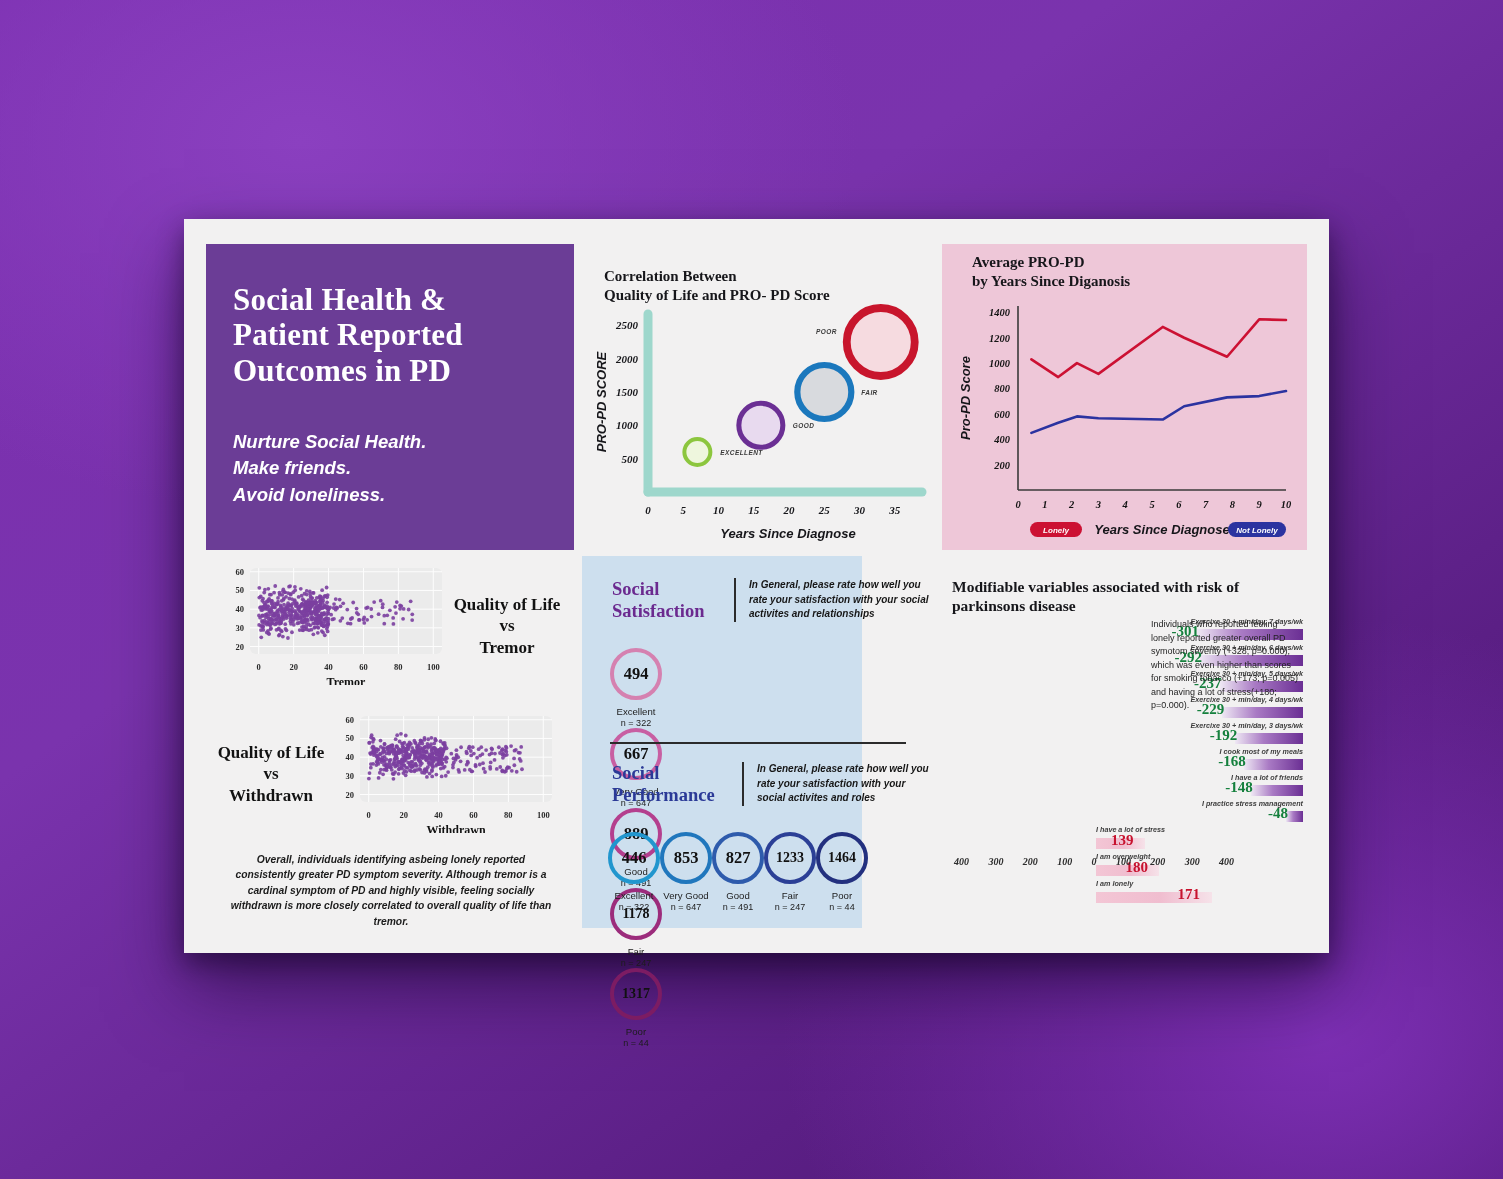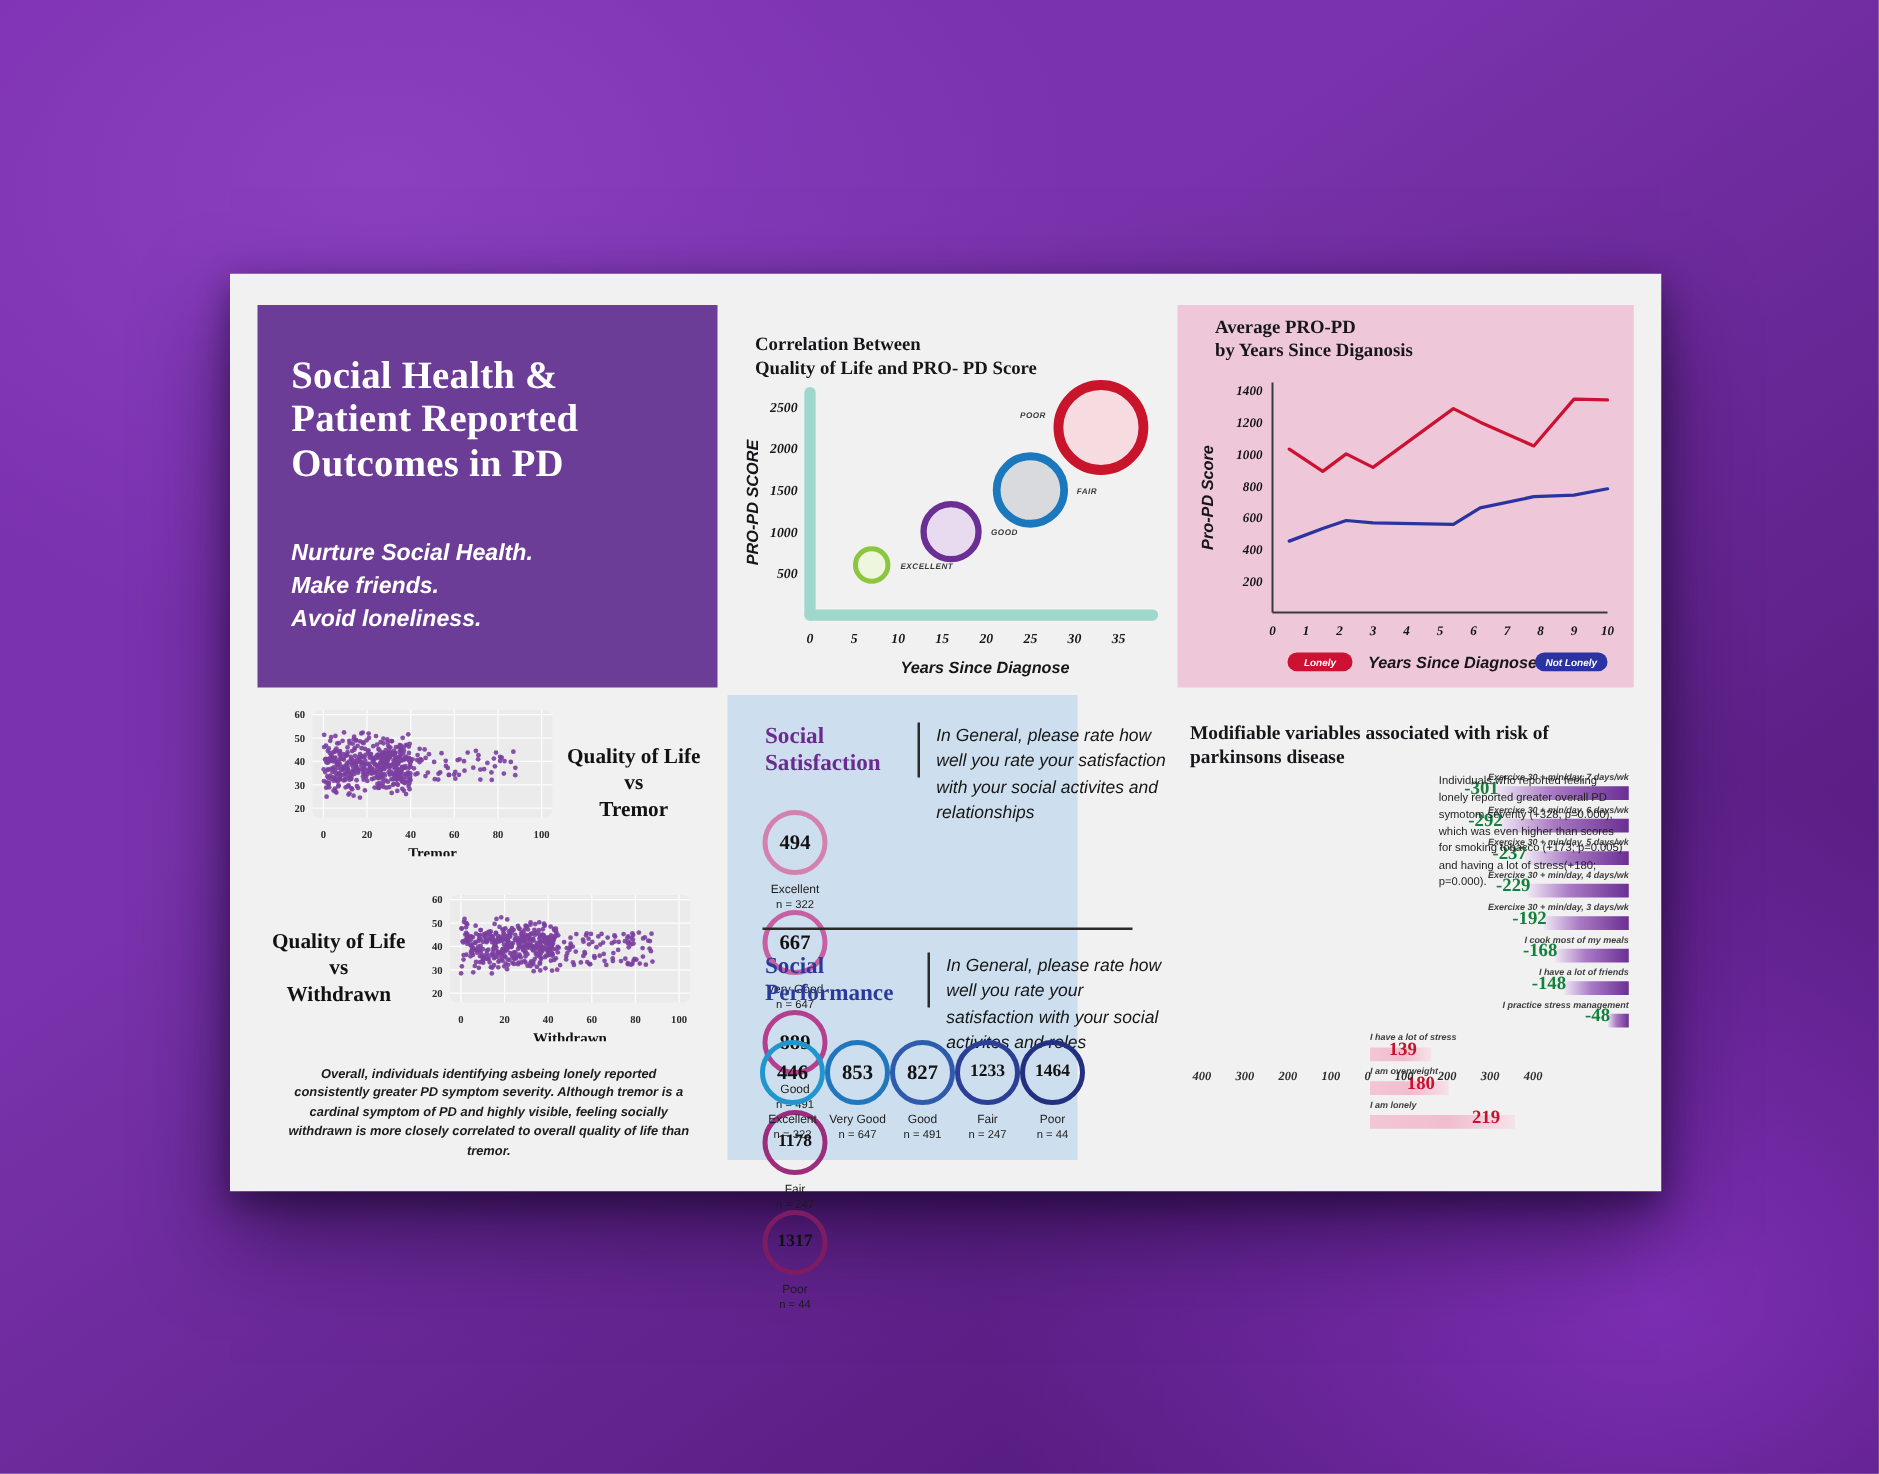--- a/index.html
+++ b/index.html
@@ -62,21 +62,21 @@
     text-align:center;line-height:1.25;position:absolute;
   }
   .sc-axnum{font-family:"Liberation Serif",serif;font-weight:bold;font-size:8.5px;fill:#2b2b2b;}
   .sc-axname{font-family:"Liberation Serif",serif;font-weight:bold;font-size:12px;fill:#121212;}
   #scatter-caption{
     position:absolute;left:24px;top:296px;width:322px;text-align:center;
     font-style:italic;font-weight:bold;font-size:10.3px;line-height:1.5;color:#1c1c1c;
   }
   .soc-head{position:absolute;font-family:"Liberation Serif",serif;font-weight:bold;font-size:18.5px;line-height:1.2;}
   .soc-rule{position:absolute;width:2px;background:#2b2b2b;}
-  .soc-q{position:absolute;font-style:italic;font-weight:normal;font-size:14px;line-height:1.45;color:#171717;width:186px;}
+  .soc-q{position:absolute;font-style:italic;font-weight:bold;font-size:10px;line-height:1.45;color:#171717;width:186px;}
   .ring-row{position:absolute;display:flex;width:100%;justify-content:space-between;padding:0 26px;box-sizing:border-box;}
   .ring-cell{width:56px;text-align:center;}
   .ring{width:52px;height:52px;border-radius:50%;box-sizing:border-box;margin:0 auto;display:flex;align-items:center;justify-content:center;}
   .ring span{font-family:"Liberation Serif",serif;font-weight:bold;font-size:16.5px;color:#111;}
   .ring span.sm{font-size:14px;}
   .ring-name{font-size:9.6px;color:#1c1c1c;margin-top:6px;}
   .ring-n{font-size:9px;color:#1c1c1c;margin-top:1px;}
   #soc-divider{position:absolute;left:28px;top:186px;width:296px;height:2px;background:#2b2b2b;}
   
   #tornado-title{position:absolute;left:10px;top:21px;width:300px;font-size:15.5px;}
@@ -1433,21 +1433,21 @@
           <div class="tval-pos" style="left: 162.981px;">139</div>
         </div>
         <div class="trow-pos">
           <div class="tlabel-pos" style="left: 148px;">I am overweight</div>
           <div class="tbar-pos" style="width: 63.4286px; left: 148px;"></div>
           <div class="tval-pos" style="left: 177.429px;">180</div>
         </div>
         <div class="trow-pos">
           <div class="tlabel-pos" style="left: 148px;">I am lonely</div>
           <div class="tbar-pos" style="width: 115.581px; left: 148px;"></div>
-          <div class="tval-pos" style="left: 229.581px;">219</div>
+          <div class="tval-pos" style="left: 229.581px;">171</div>
         </div>
       </div>
     <div id="tornado-axis">
         <span>400</span>
         <span>300</span>
         <span>200</span>
         <span>100</span>
         <span>0</span>
         <span>100</span>
         <span>200</span>

